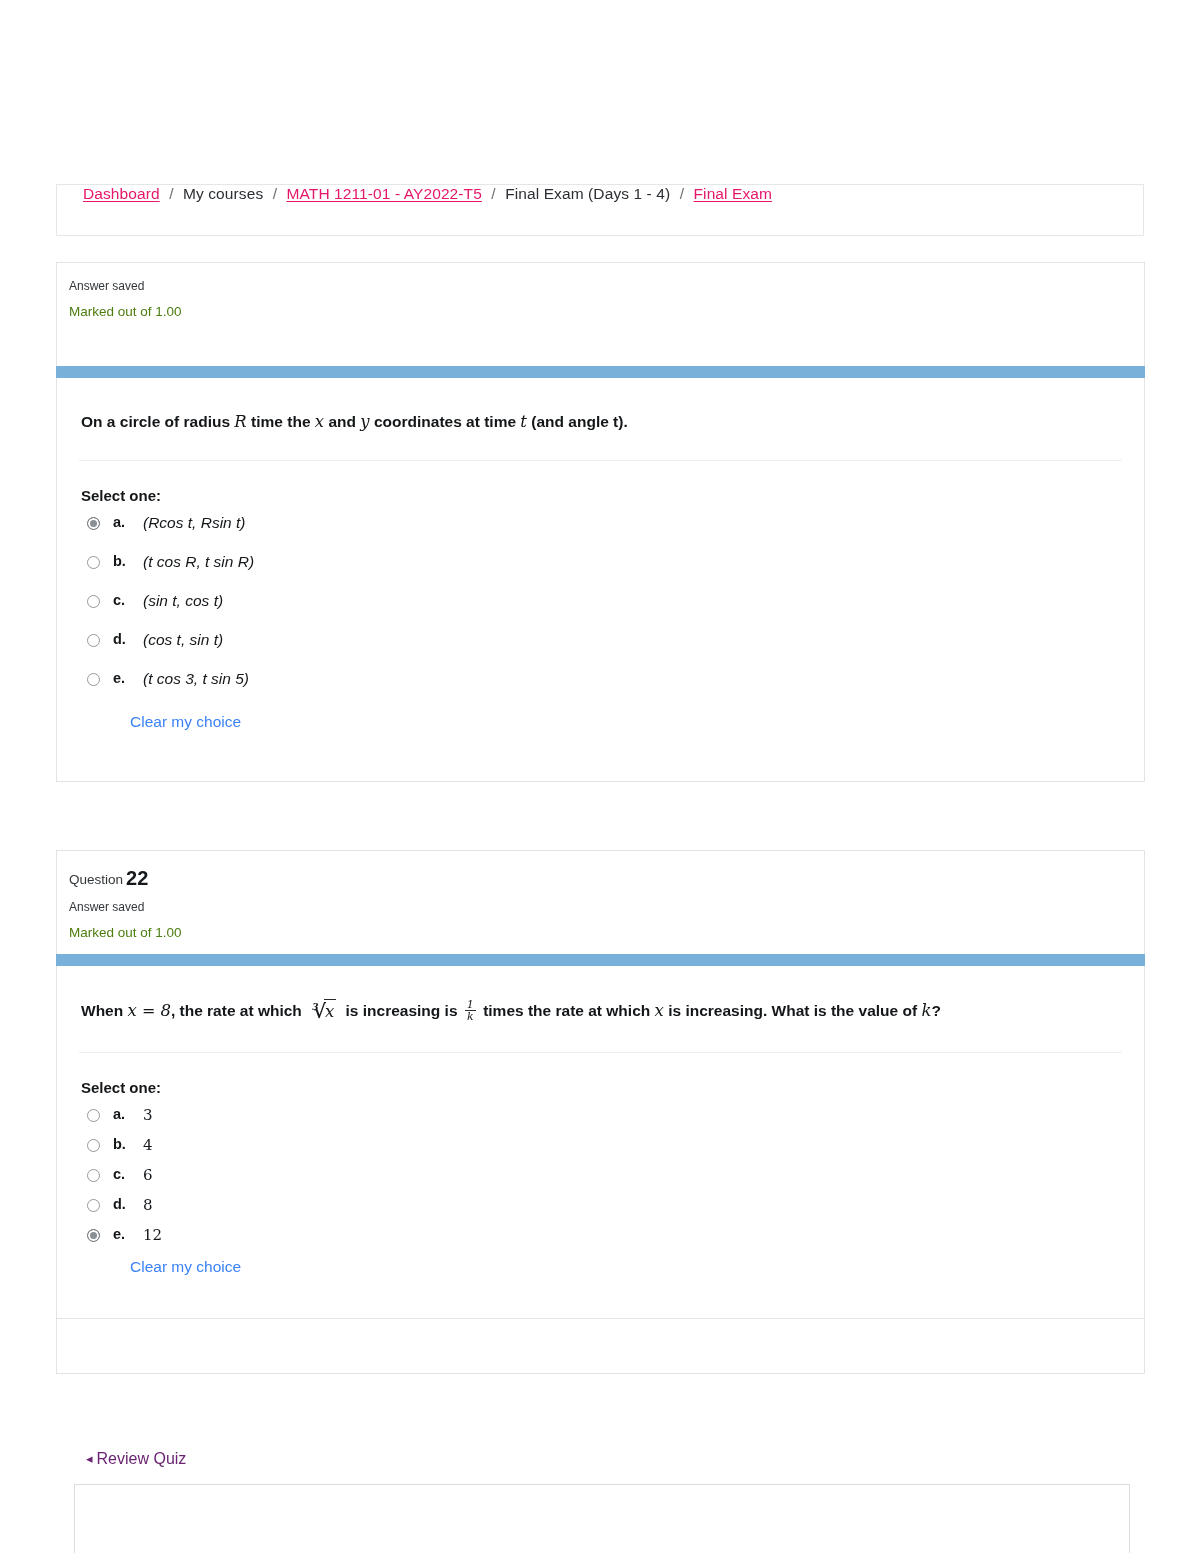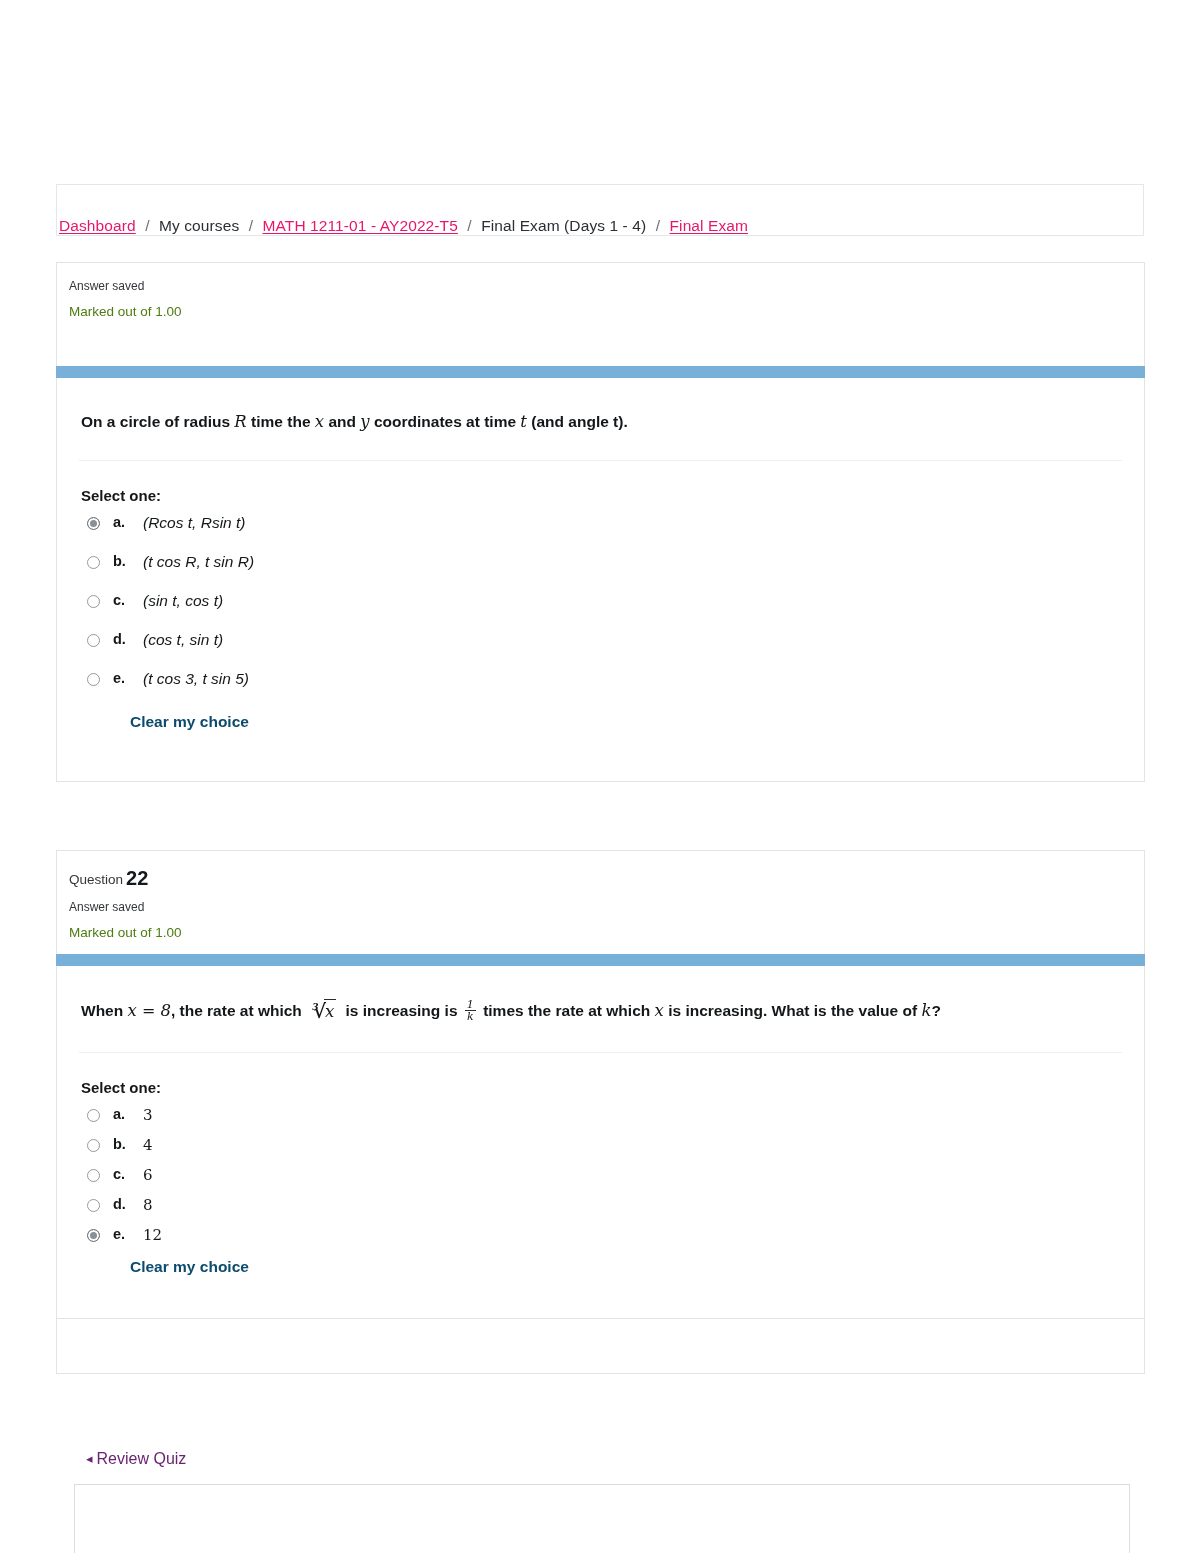--- a/index.html
+++ b/index.html
@@ -28,22 +28,22 @@
   .breadcrumb-bar {
     position: absolute;
     left: 56px;
     top: 184px;
     width: 1088px;
     height: 52px;
     background: #ffffff;
     border: 1px solid #e4e6e8;
     box-sizing: border-box;
     display: flex;
-    align-items: flex-end;
-    padding-left: 2px;
+    align-items: flex-start;
+    padding-left: 26px;
   }
   .crumbs {
     font-size: 15.5px;
     letter-spacing: 0.1px;
     white-space: nowrap;
     color: #2b2f33;
   }
   .crumb-link {
     color: #e6176b;
     text-decoration: underline;
@@ -246,24 +246,23 @@
   .answers.tight .ans-text {
     font-style: normal;
     font-family: "DejaVu Serif", serif;
     font-size: 15px;
   }
 
   .clear-choice {
     margin-top: 4px;
     margin-left: 51px;
     font-size: 15.5px;
-    color: #0c4a6e;
+    color: #3b82f6;
     cursor: pointer;
     display: inline-block;
-    font-weight: bold;
   }
   .answers.tight + .clear-choice { margin-top: 2px; }
 
   
   .review-quiz {
     position: absolute;
     left: 86px;
     top: 1450px;
     font-size: 16px;
     color: #6a2472;

